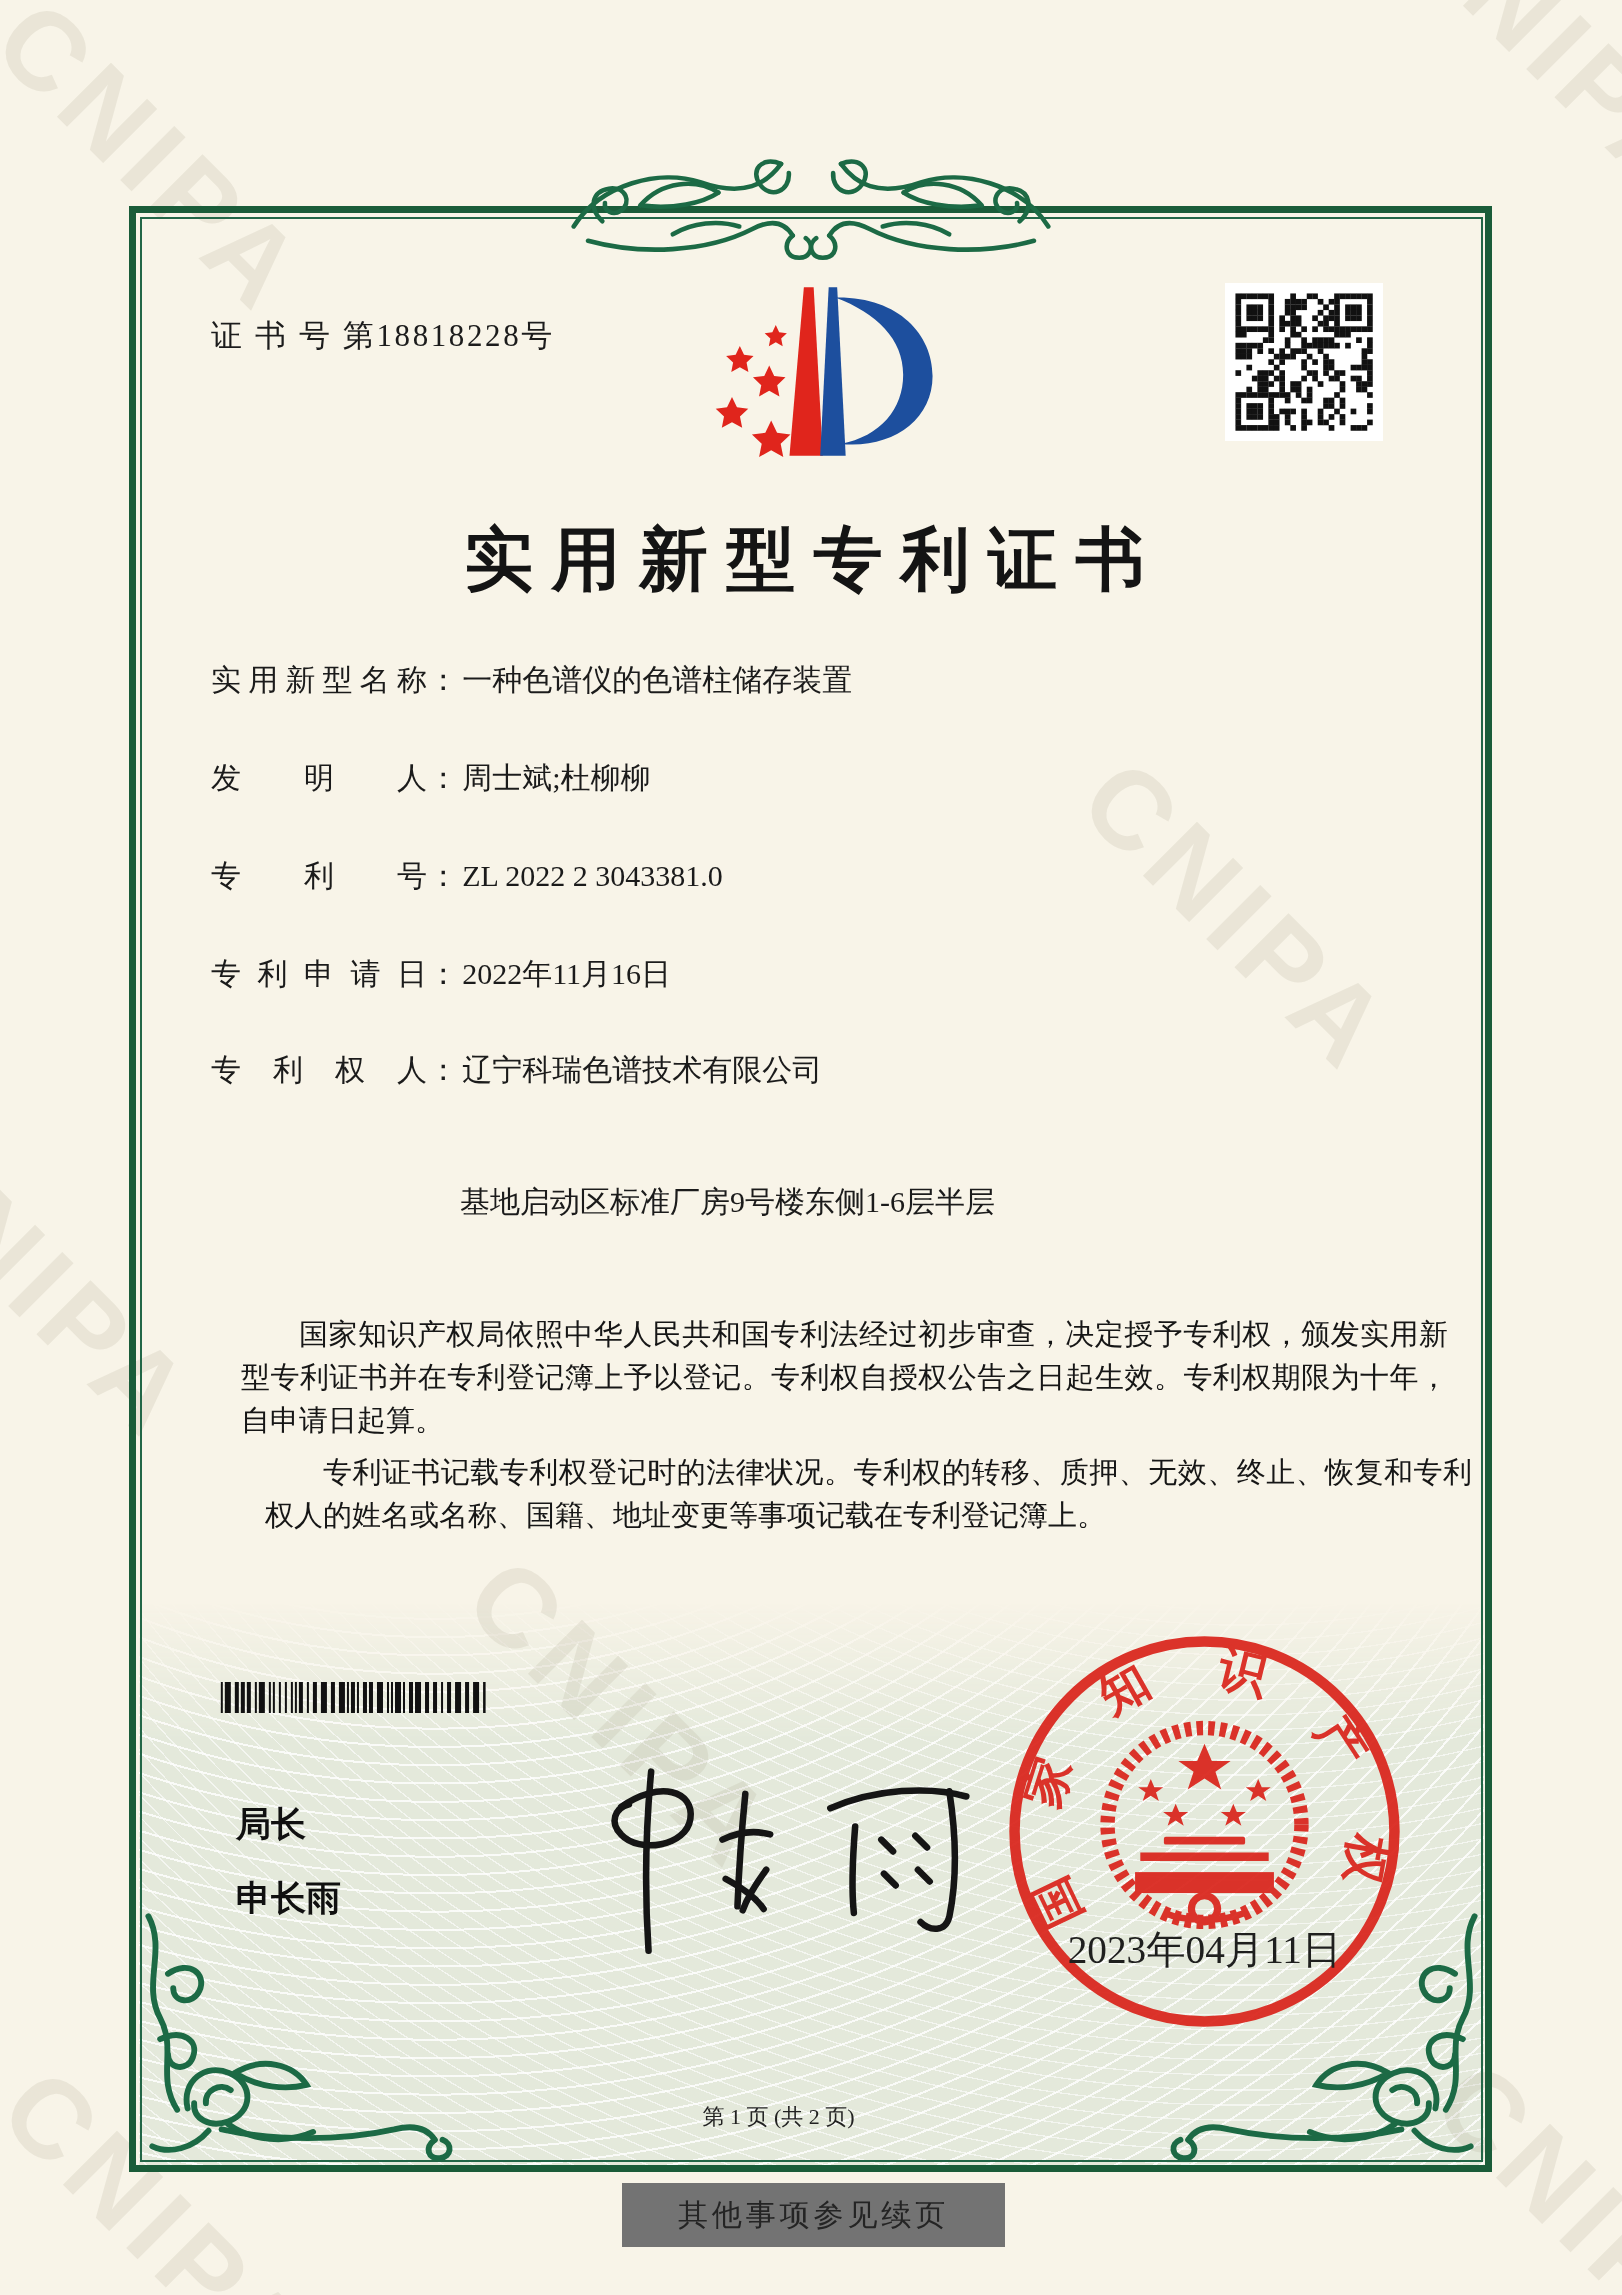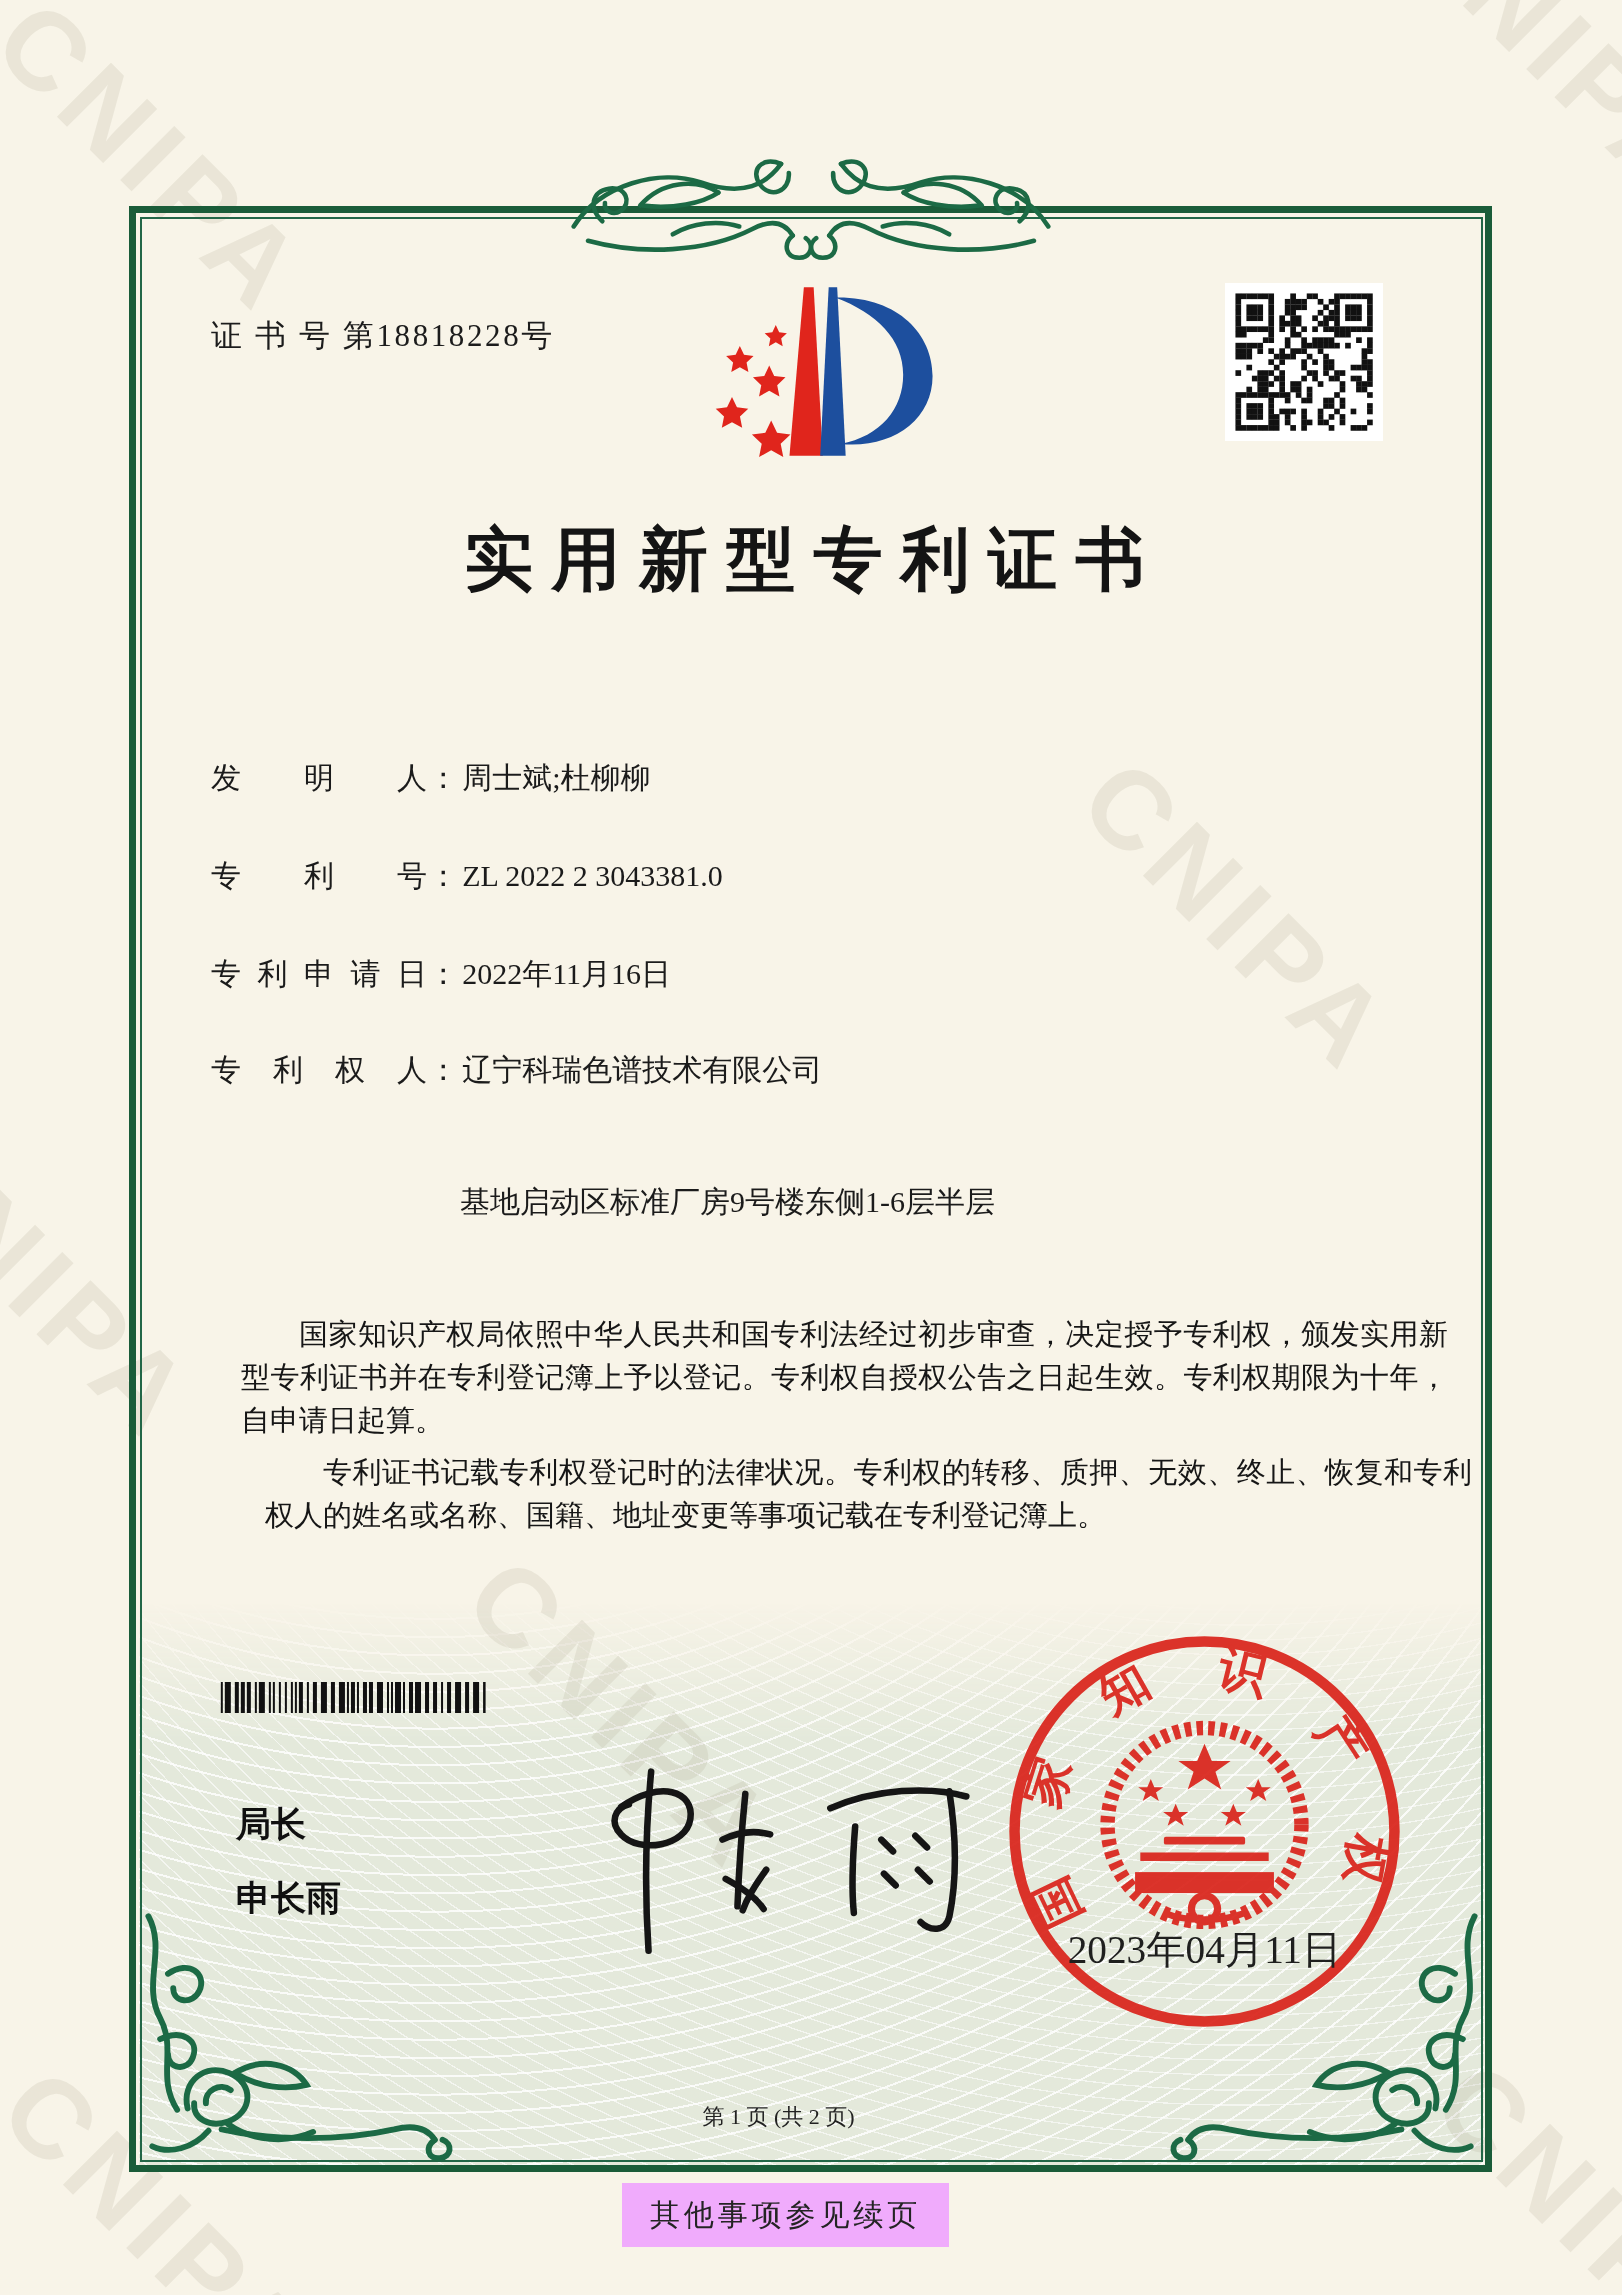--- a/index.html
+++ b/index.html
@@ -56,22 +56,22 @@
   .barcode{position:absolute;left:219px;top:1682px;z-index:5;}
   .issuer-title{position:absolute;left:236px;top:1801px;font-size:35px;font-weight:bold;
       font-family:Liberation Sans, sans-serif;color:#101010;z-index:5;}
   .issuer-name{position:absolute;left:236px;top:1875px;font-size:35px;font-weight:bold;
       font-family:"Liberation Sans","DejaVu Sans",sans-serif;color:#101010;z-index:5;}
   .signature{position:absolute;left:523px;top:1748px;z-index:6;}
   .seal{position:absolute;left:1008px;top:1635px;z-index:6;}
 
   .page-info{position:absolute;left:0;top:2102px;width:1557px;text-align:center;
       font-size:22px;color:#222;z-index:5;}
-  .note-box{position:absolute;left:622px;top:2183px;width:327px;height:64px;
-      background:#f0abfc;z-index:5;text-align:center;}
+  .note-box{position:absolute;left:622px;top:2183px;width:383px;height:64px;
+      background:#737373;z-index:5;text-align:center;}
   .note-text{font-size:30px;line-height:64px;color:#242424;letter-spacing:3.9px;}
 </style>
 </head>
 <body>
 
 <div class="page">
 
   <div class="wm" style="left:151px;top:157px;">CNIPA</div>
   <div class="wm" style="left:1557px;top:46px;">CNIPA</div>
   <div class="wm" style="left:1237px;top:916px;">CNIPA</div>
@@ -444,20 +444,23 @@
       <rect x="100" y="217.60000000000002" width="8.700000000000001" height="8.700000000000001" fill="#111"></rect>
       <rect x="116.80000000000001" y="217.60000000000002" width="8.700000000000001" height="8.700000000000001" fill="#111"></rect>
       <rect x="158.8" y="217.60000000000002" width="8.700000000000001" height="8.700000000000001" fill="#111"></rect>
       <rect x="192.4" y="217.60000000000002" width="8.700000000000001" height="8.700000000000001" fill="#111"></rect>
       <rect x="200.8" y="217.60000000000002" width="8.700000000000001" height="8.700000000000001" fill="#111"></rect>
       <rect x="209.20000000000002" y="217.60000000000002" width="8.700000000000001" height="8.700000000000001" fill="#111"></rect>
     </svg>
 
   <div class="title">实用新型专利证书</div>
 
+  <div class="row" style="top:660px;">
+    <span class="flabel">实用新型名称</span><span class="fcolon">：</span><span class="fvalue">一种色谱仪的色谱柱储存装置</span>
+  </div>
   <div class="row" style="top:758px;">
     <span class="flabel">发明人</span><span class="fcolon">：</span><span class="fvalue">周士斌;杜柳柳</span>
   </div>
   <div class="row" style="top:856px;">
     <span class="flabel">专利号</span><span class="fcolon">：</span><span class="fvalue">ZL 2022 2 3043381.0</span>
   </div>
   <div class="row" style="top:954px;">
     <span class="flabel">专利申请日</span><span class="fcolon">：</span><span class="fvalue">2022年11月16日</span>
   </div>
   <div class="row" style="top:1050px;">

